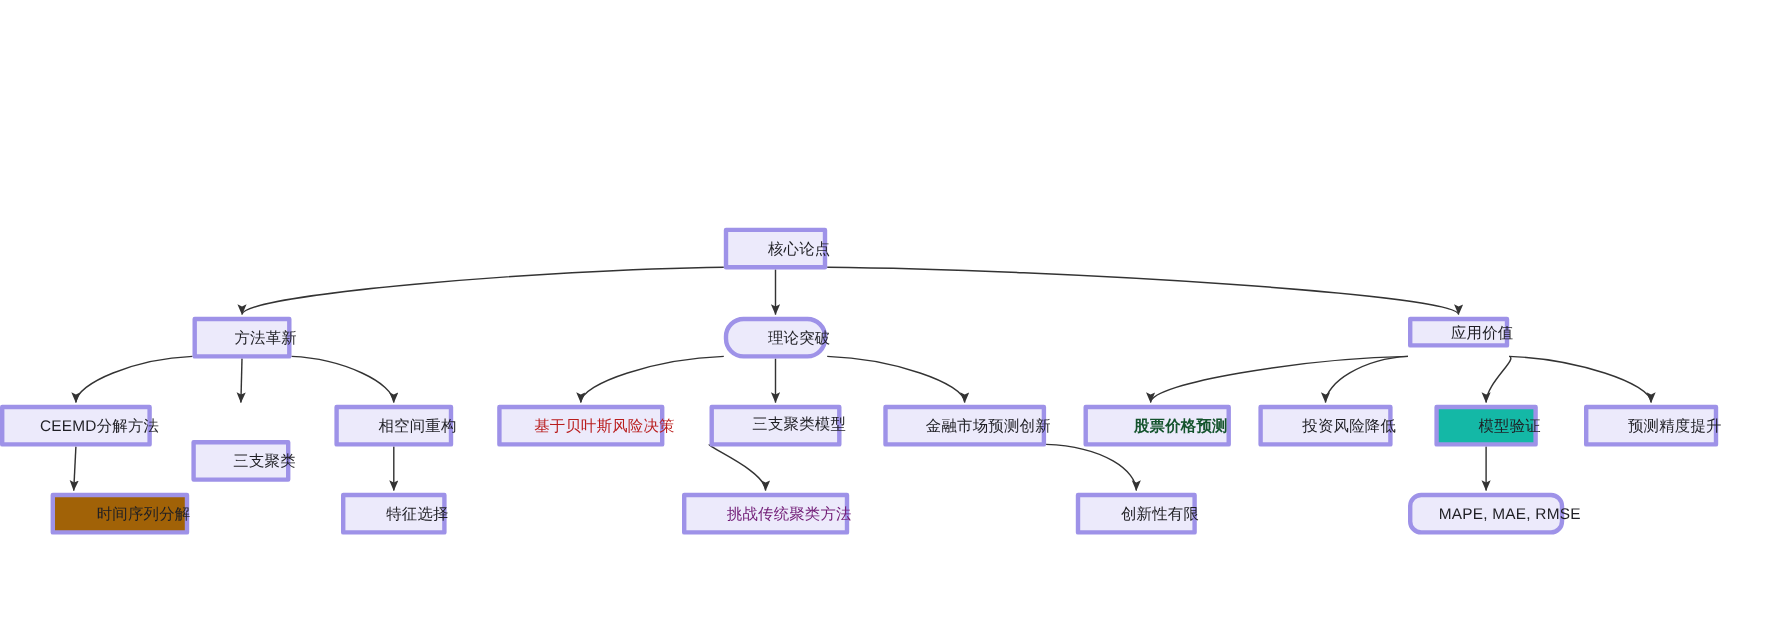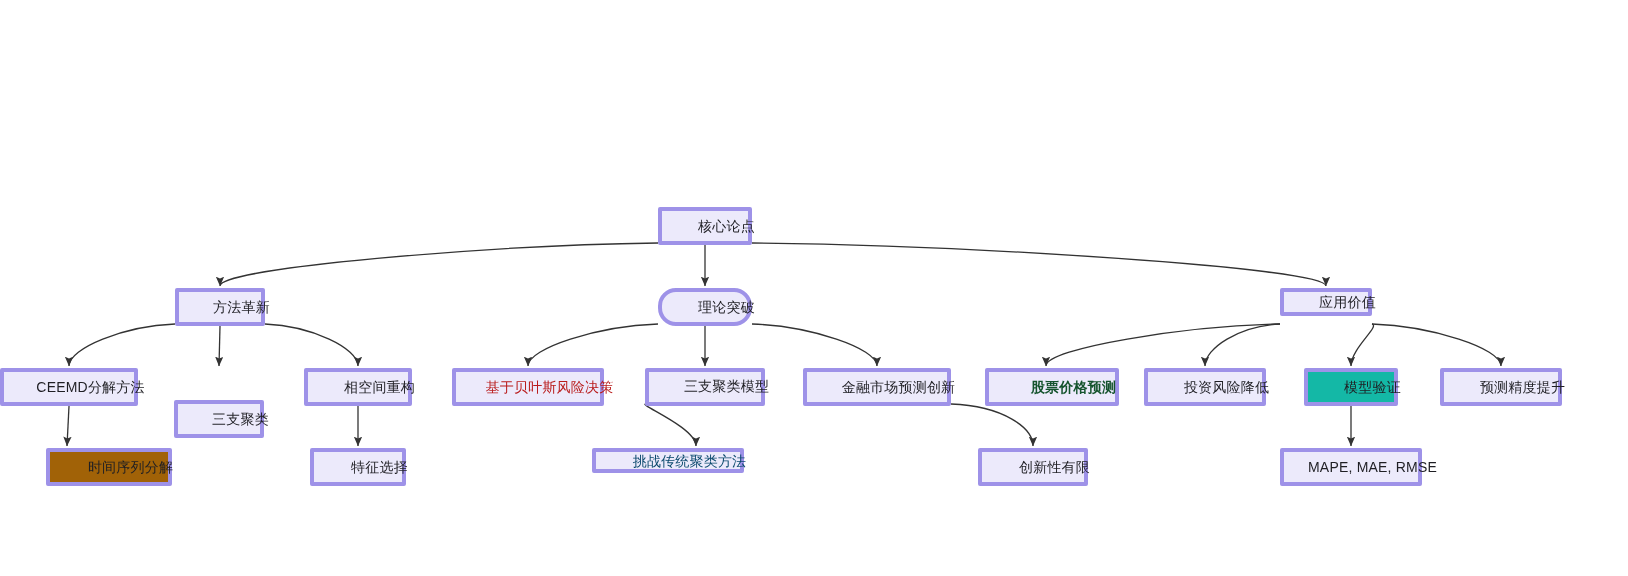--- a/index.html
+++ b/index.html
@@ -120,23 +120,23 @@
       </div>
       <div class="node" style="left: 1440px; top: 368px; width: 122px; height: 38px; background: rgb(236, 234, 251); border-color: rgb(158, 146, 232); color: rgb(31, 31, 36);">
         <span class="node-label">预测精度提升</span>
       </div>
       <div class="node" style="left: 4px; top: 448px; width: 126px; height: 38px; background: #a16207; border-color: rgb(158, 146, 232); color: rgb(31, 31, 36); margin-left: 42px;">
         <span class="node-label">时间序列分解</span>
       </div>
       <div class="node" style="left: 310px; top: 448px; width: 96px; height: 38px; background: rgb(236, 234, 251); border-color: rgb(158, 146, 232); color: rgb(31, 31, 36);">
         <span class="node-label">特征选择</span>
       </div>
-      <div class="node" style="left: 592px; top: 448px; width: 152px; height: 25px; background: rgb(236, 234, 251); border-color: rgb(158, 146, 232); color: #0c4a6e;">
+      <div class="node" style="left: 620px; top: 448px; width: 152px; height: 38px; background: rgb(236, 234, 251); border-color: rgb(158, 146, 232); color: #701a75;">
         <span class="node-label">挑战传统聚类方法</span>
       </div>
       <div class="node" style="left: 978px; top: 448px; width: 110px; height: 38px; background: rgb(236, 234, 251); border-color: rgb(158, 146, 232); color: rgb(31, 31, 36);">
         <span class="node-label">创新性有限</span>
       </div>
-      <div class="node" style="left: 1280px; top: 448px; width: 142px; height: 38px; background: rgb(236, 234, 251); border-color: rgb(158, 146, 232); color: rgb(31, 31, 36);">
+      <div class="node" style="left: 1280px; top: 448px; width: 142px; height: 38px; background: rgb(236, 234, 251); border-color: rgb(158, 146, 232); color: rgb(31, 31, 36); border-radius: 12px;">
         <span class="node-label">MAPE, MAE, RMSE</span>
       </div>
     </div>
 </div>
 
 </body></html>

